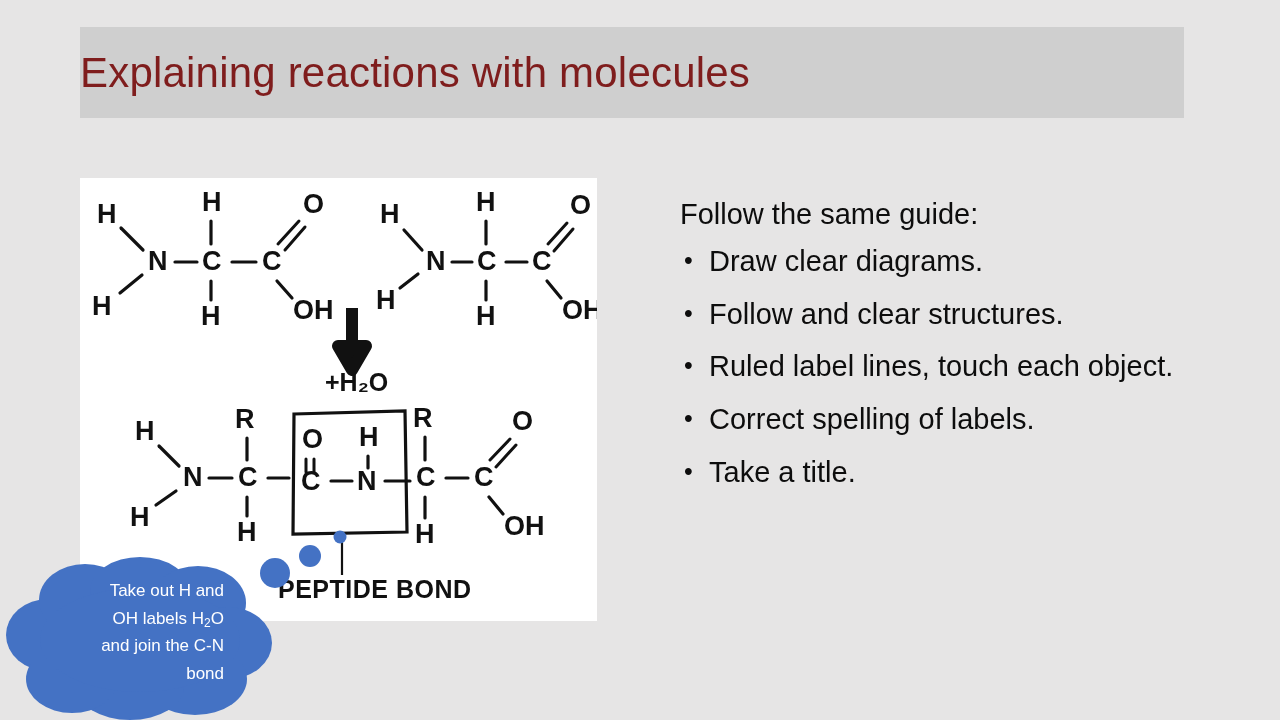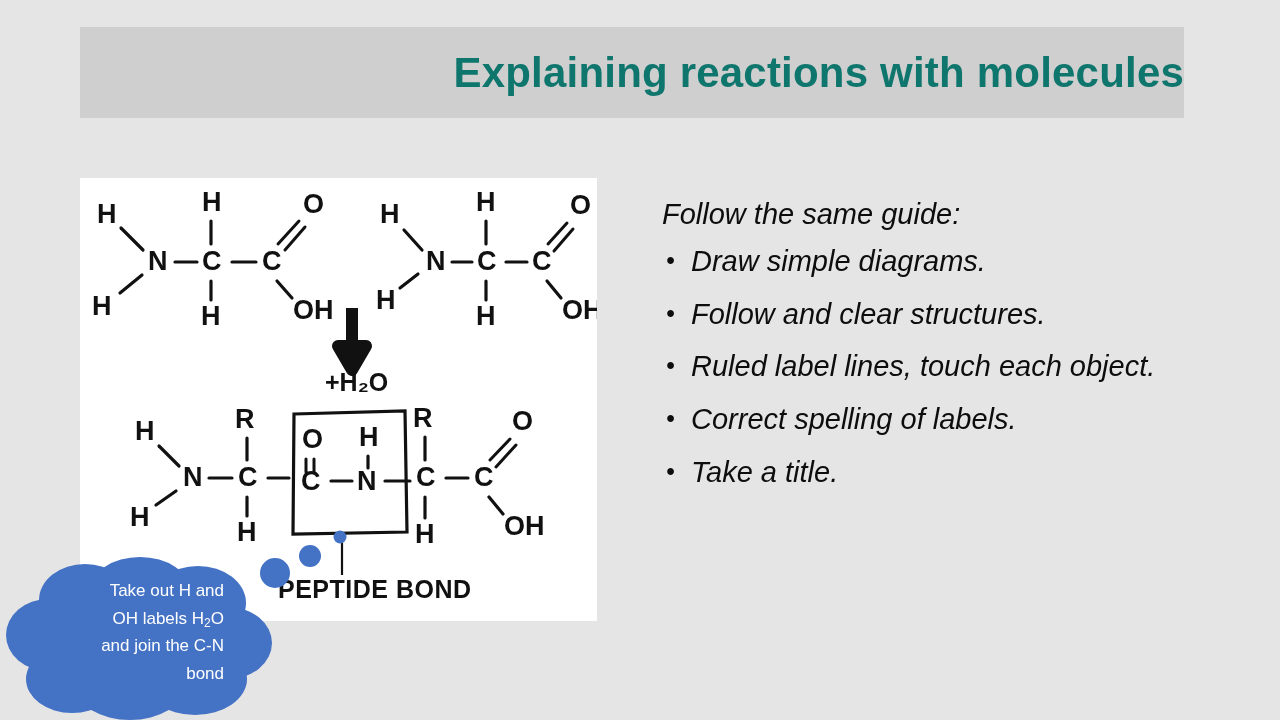--- a/index.html
+++ b/index.html
@@ -29,35 +29,34 @@
     width: 1104px;
     height: 91px;
     background: #cfcfcf;
   }
   .title-text {
     position: absolute;
     left: 0;
     right: 0;
     top: 50%;
     transform: translateY(-50%);
-    text-align: right;
+    text-align: left;
     font-size: 42px;
-    font-weight: 700;
-    color: #0f766e;
+    font-weight: 400;
+    color: #7f1d1d;
     letter-spacing: 0.2px;
     line-height: 1.1;
   }
 
   
   .bullets-panel {
     position: absolute;
-    left: 662px;
+    left: 680px;
     top: 196px;
     width: 500px;
-    font-style: italic;
   }
   .bullets-lead {
     font-size: 29px;
     color: #0d0d0d;
     line-height: 1.28;
     margin-bottom: 10px;
   }
   .bullet-list {
     list-style: none;
     margin: 0;
@@ -293,21 +292,21 @@
       <span>Take out H and</span><br>
       <span>OH labels  H</span><sub>2</sub><span>O</span><br>
       <span>and join the C-N</span><br>
       <span>bond</span>
     </div>
   </div>
 
   <div class="bullets-panel">
     <div class="bullets-lead">Follow the same guide:</div>
     <ul class="bullet-list">
-      <li class="bullet-item">Draw simple diagrams.</li>
+      <li class="bullet-item">Draw clear diagrams.</li>
       <li class="bullet-item">Follow and clear structures.</li>
       <li class="bullet-item">Ruled label lines, touch each object.</li>
       <li class="bullet-item">Correct spelling of labels.</li>
       <li class="bullet-item">Take a title.</li>
     </ul>
   </div>
 
 </div>
 
 </body></html>

